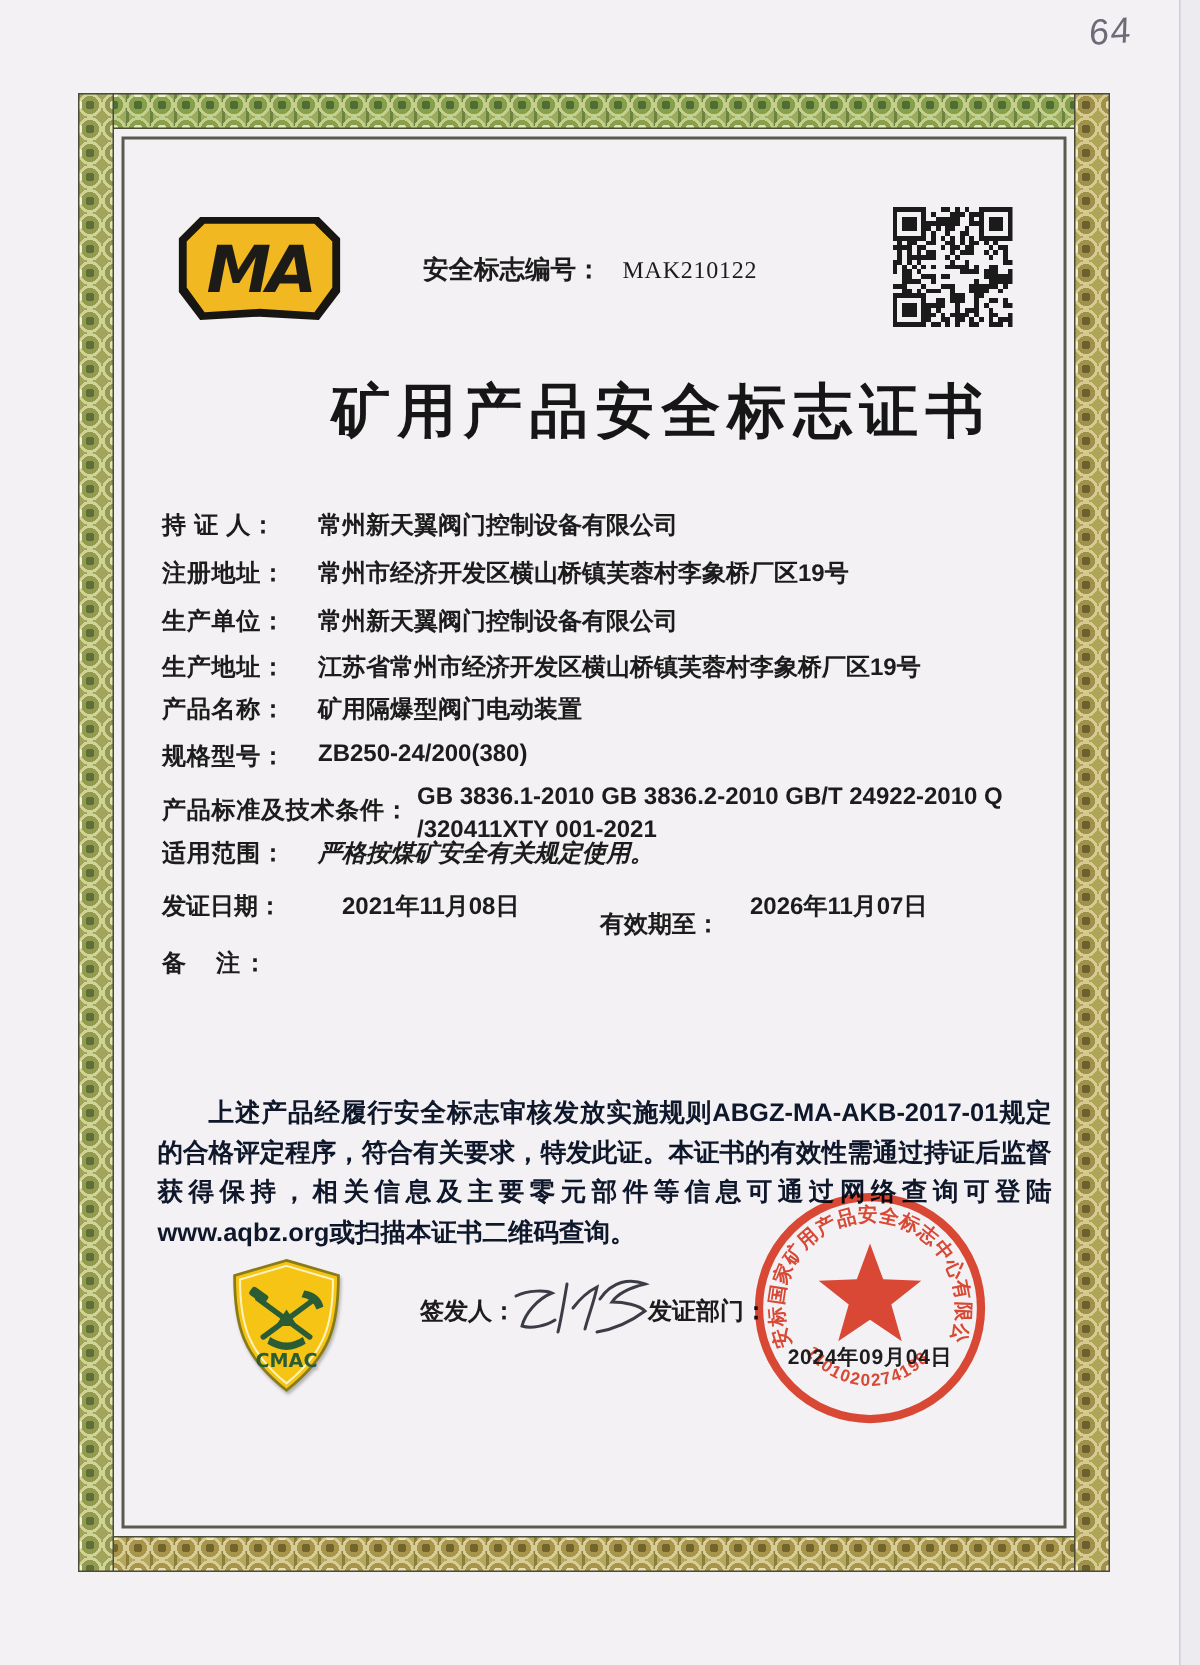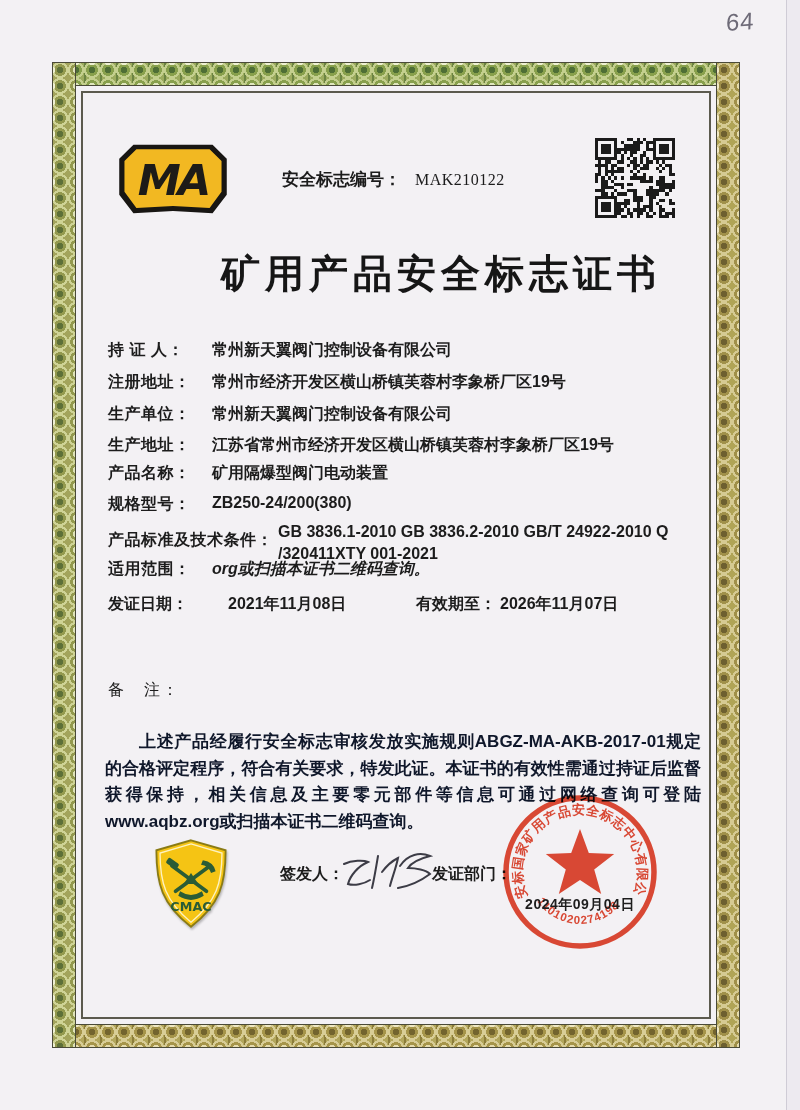--- a/index.html
+++ b/index.html
@@ -63,23 +63,23 @@
   .title{position:absolute;left:0;top:247px;width:800px;text-align:center;
     font-size:39px;font-weight:bold;letter-spacing:5px;color:#161616;padding-left:41px;}
   
   .field{position:absolute;left:108px;width:600px;font-size:16px;}
   .field .lab{font-weight:bold;letter-spacing:.5px;}
   .field .val{position:absolute;left:104px;top:0;width:490px;font-weight:bold;white-space:nowrap;}
   .field .val.std{left:170px;top:-9px;width:430px;white-space:pre-line;line-height:22px;}
   .field .val.kai{font-style:italic;}
   .dates{position:absolute;left:108px;top:594px;width:600px;font-size:16px;font-weight:bold;}
   .dates .v1{position:absolute;left:104px;top:0;margin-left:16px;}
-  .dates .l2{position:absolute;left:292px;top:0;margin-left:16px;}
+  .dates .l2{position:absolute;left:292px;top:12px;}
   .dates .v2{position:absolute;left:392px;top:0;}
-  .remark{position:absolute;left:108px;top:632px;font-size:16px;font-weight:normal;letter-spacing:2px;margin-top:48px;}
+  .remark{position:absolute;left:108px;top:632px;font-size:16px;font-weight:bold;letter-spacing:2px;}
   
   .statement{position:absolute;left:105px;top:729px;width:596px;
     font-size:17px;font-weight:bold;line-height:26.5px;text-align:justify;
     text-indent:2em;color:#0f172a;}
   
   .cmac{position:absolute;left:150px;top:838px;filter:drop-shadow(1px 2px 1px rgba(60,60,60,.35));}
   .signer{position:absolute;left:280px;top:864px;font-size:16px;font-weight:bold;}
   .signature{position:absolute;left:338px;top:846px;}
   .dept{position:absolute;left:432px;top:864px;font-size:16px;font-weight:bold;}
   .seal{position:absolute;left:495px;top:787px;width:170px;height:170px;
@@ -144,21 +144,21 @@
   <span class="lab">规格型号：</span>
   <span class="val">ZB250-24/200(380)</span>
 </div>
 <div class="field" style="top:530px">
   <span class="lab">产品标准及技术条件：</span>
   <span class="val std">GB 3836.1-2010 GB 3836.2-2010 GB/T 24922-2010 Q
 /320411XTY 001-2021</span>
 </div>
 <div class="field" style="top:559px">
   <span class="lab">适用范围：</span>
-  <span class="val kai">org或扫描本证书二维码查询。</span>
+  <span class="val kai">严格按煤矿安全有关规定使用。</span>
 </div>
 
 <div class="dates">
   <span>发证日期：</span>
   <span class="v1">2021年11月08日</span>
   <span class="l2">有效期至：</span>
   <span class="v2">2026年11月07日</span>
 </div>
 
 <div class="remark">备　注：</div>

